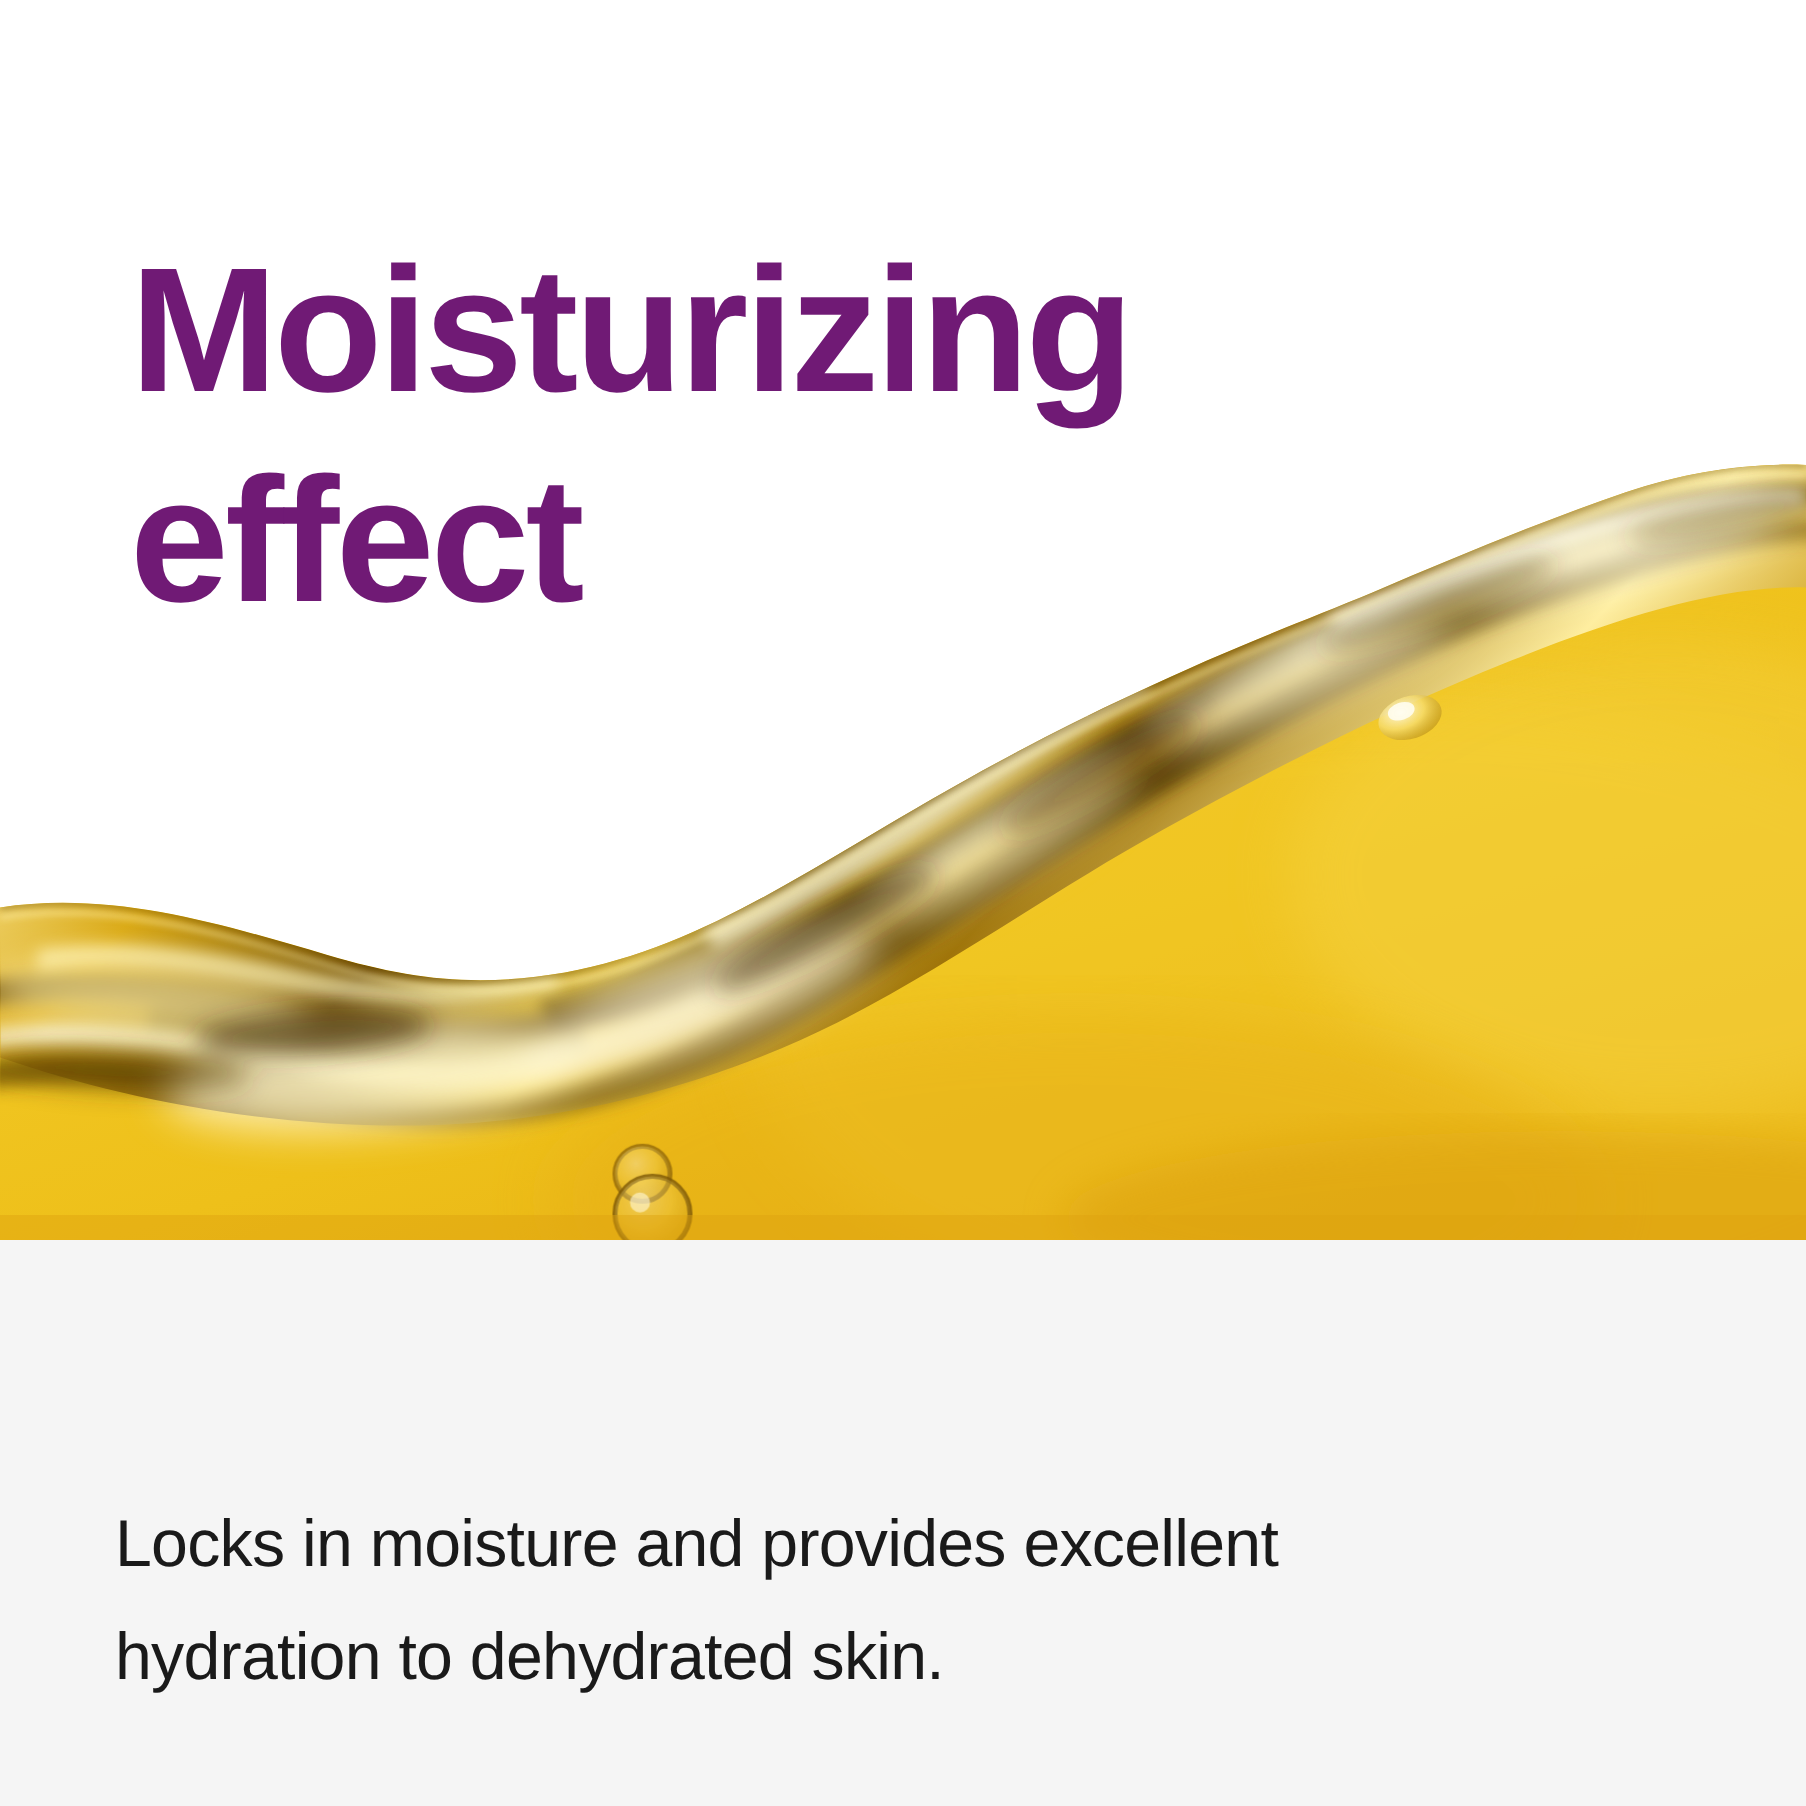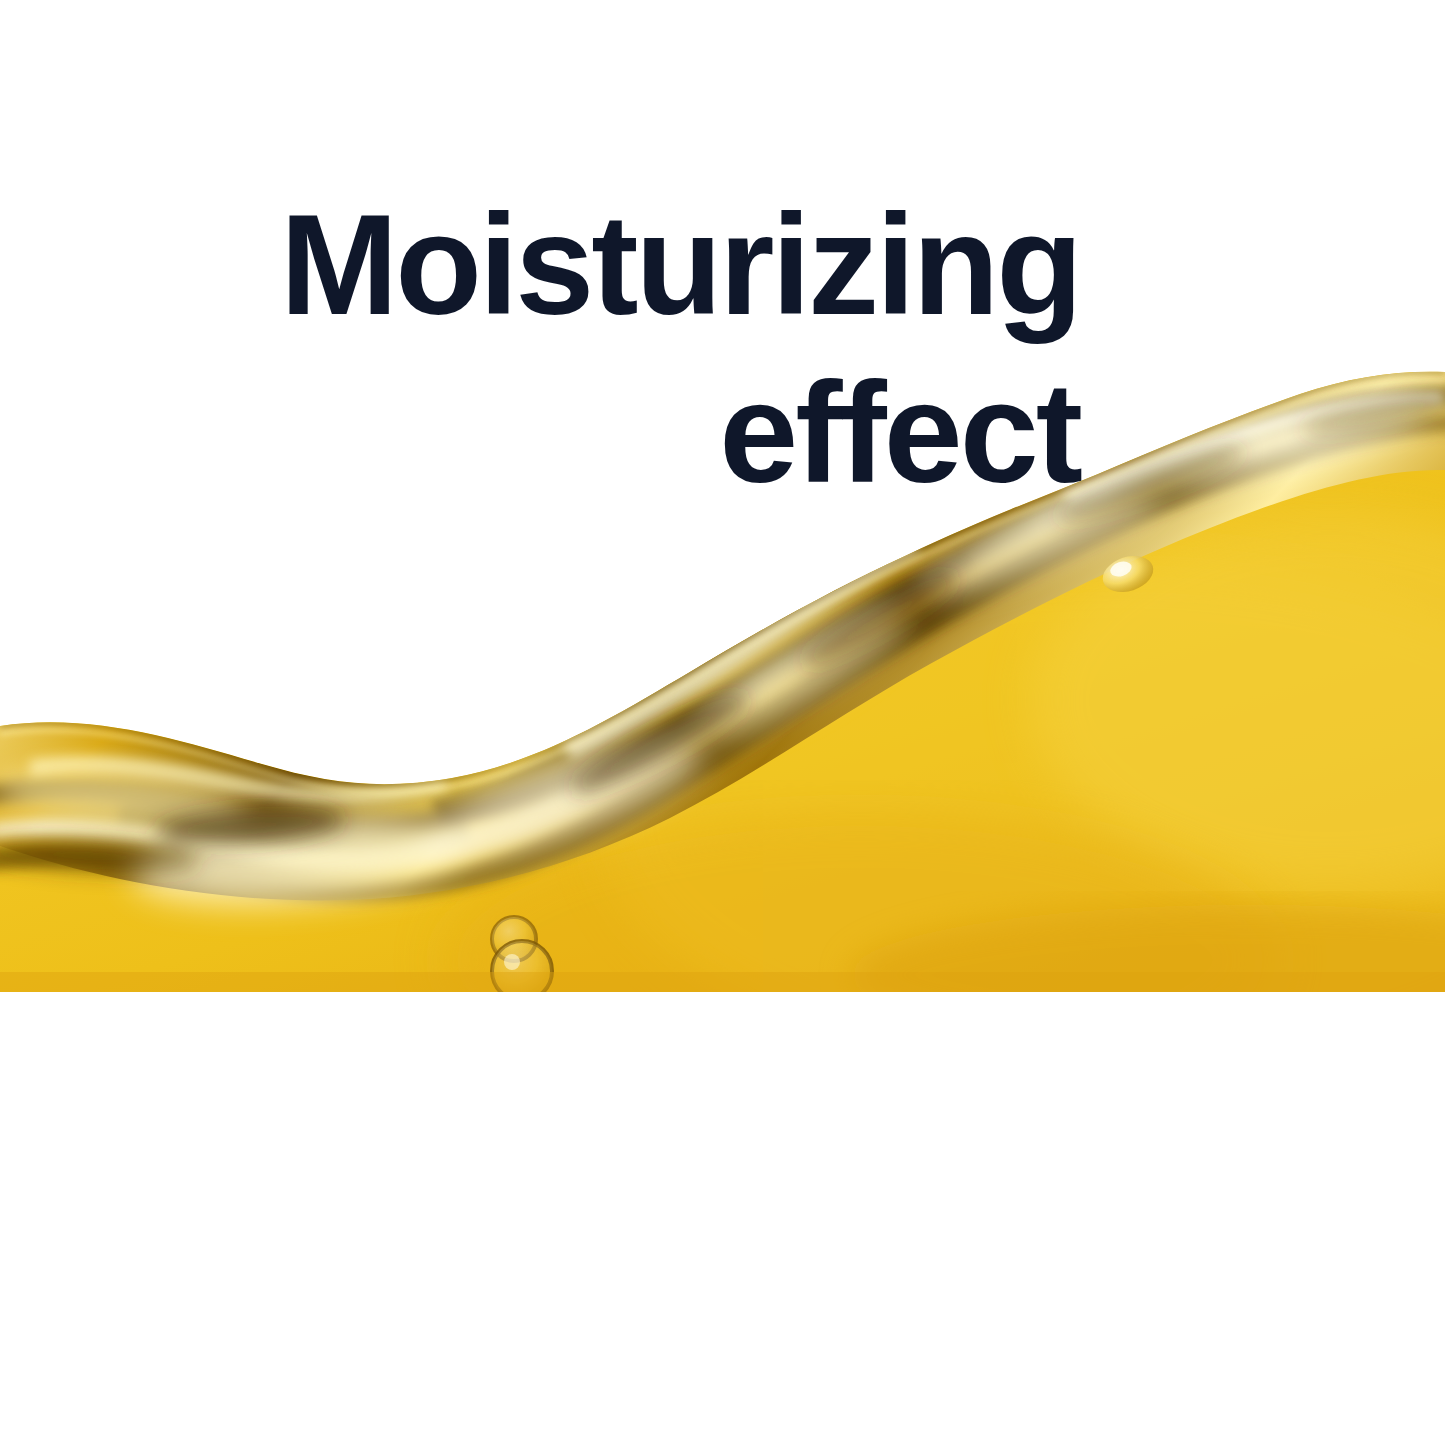--- a/index.html
+++ b/index.html
@@ -8,30 +8,29 @@
     background:#ffffff;
     font-family:"Liberation Sans", sans-serif;
     overflow:hidden;
   }
   .card{position:relative;width:1445px;height:1445px;overflow:hidden;background:#ffffff;}
 
   
   .hero{position:absolute;left:0;top:0;width:1445px;height:992px;background:#ffffff;overflow:hidden;}
 
   .headline{
-    position:absolute;left:80px;top:86px;
+    position:absolute;left:104px;top:86px;
     width:1000px;
     font-size:142px;
     line-height:168px;
     font-weight:700;
     letter-spacing:-3px;
-    color:#0f172a;
+    color:#701a75;
     white-space:pre-line;
     z-index:6;
-    text-align:right;
   }
 
   
   .oil-art{position:absolute;left:0;top:0;width:1445px;height:992px;}
   .oil-art svg{display:block;width:1445px;height:992px;}
 
   
   .caption-panel{
     position:absolute;left:0;top:992px;width:1445px;height:453px;
     background:#f5f5f5;
@@ -287,14 +286,18 @@
         </g>
 
         <rect x="0" y="972" width="1445" height="20" fill="#ddA20f" opacity="0.45"></rect>
       </svg>
     </div>
 
     <h1 class="headline">Moisturizing
 effect</h1>
   </div>
 
+  <div class="caption-panel">
+    <p class="caption-text">Locks in moisture and provides excellent
+hydration to dehydrated skin.</p>
+  </div>
 
 </div>
 
 </body></html>

